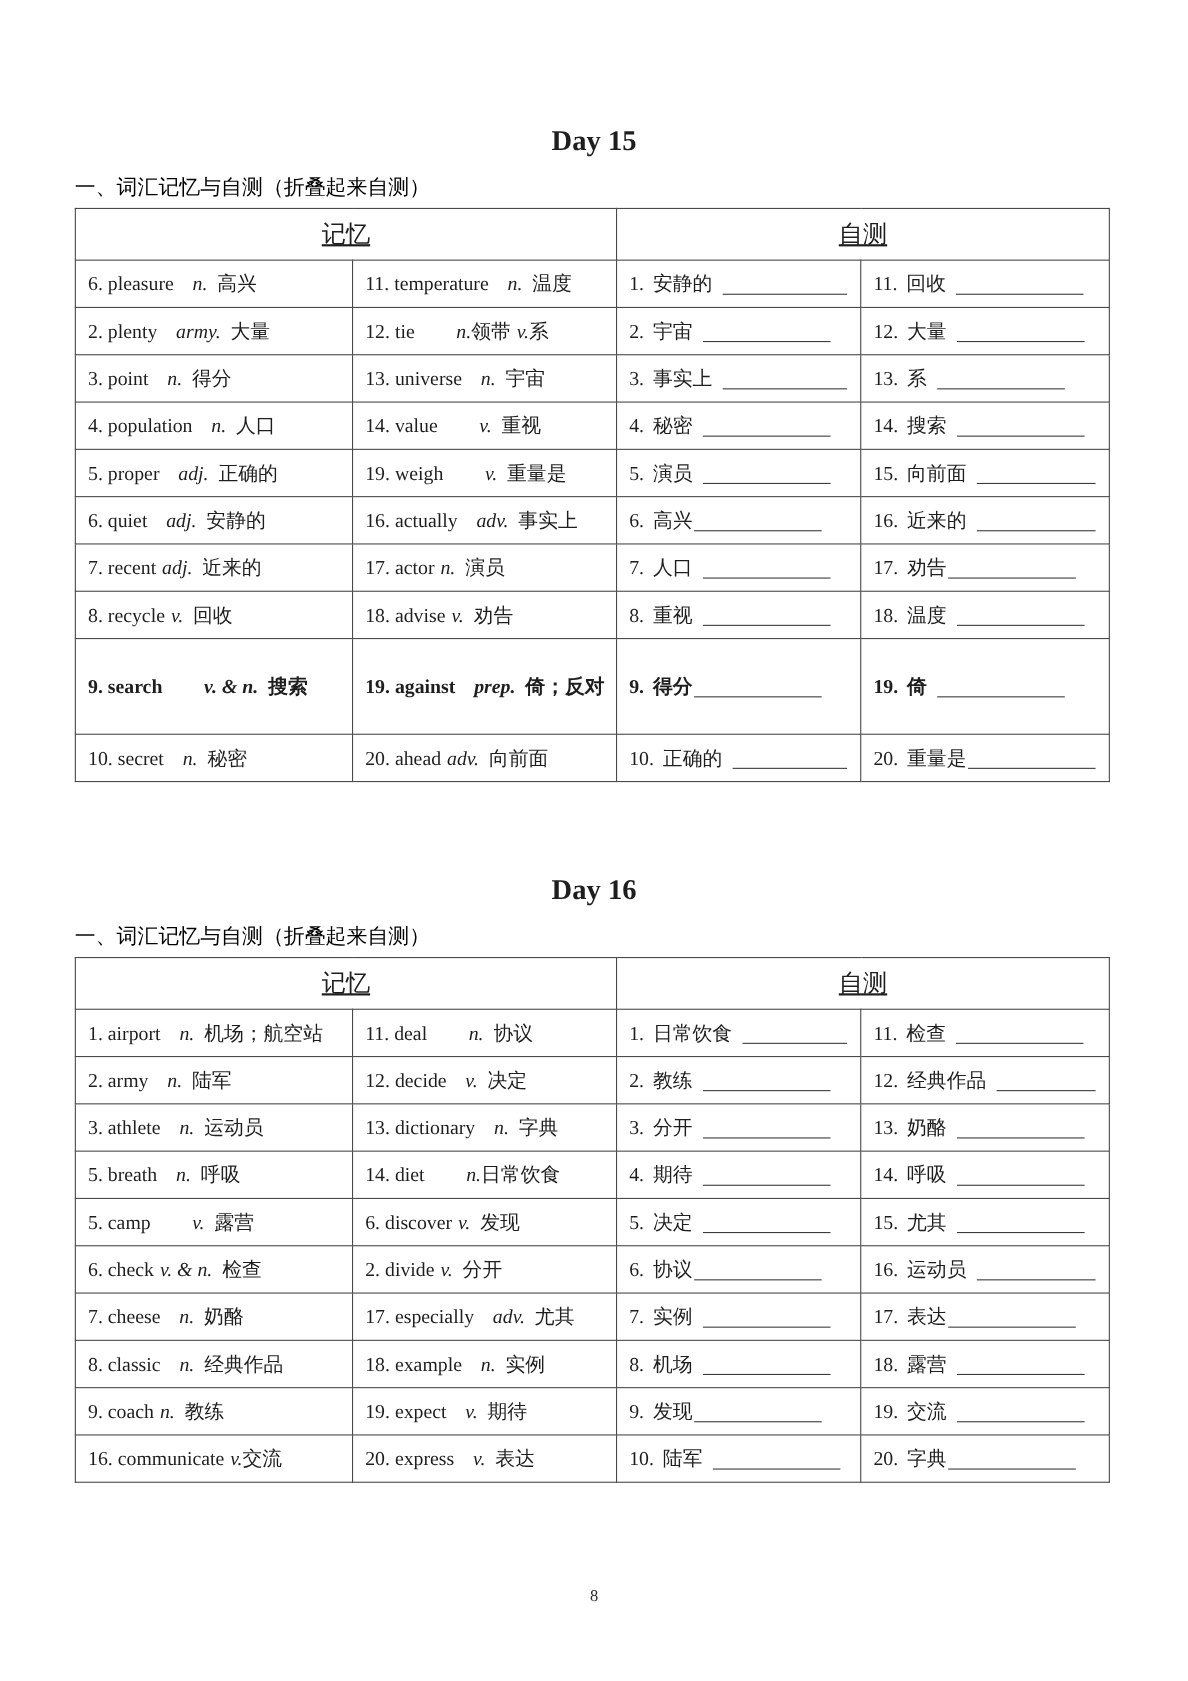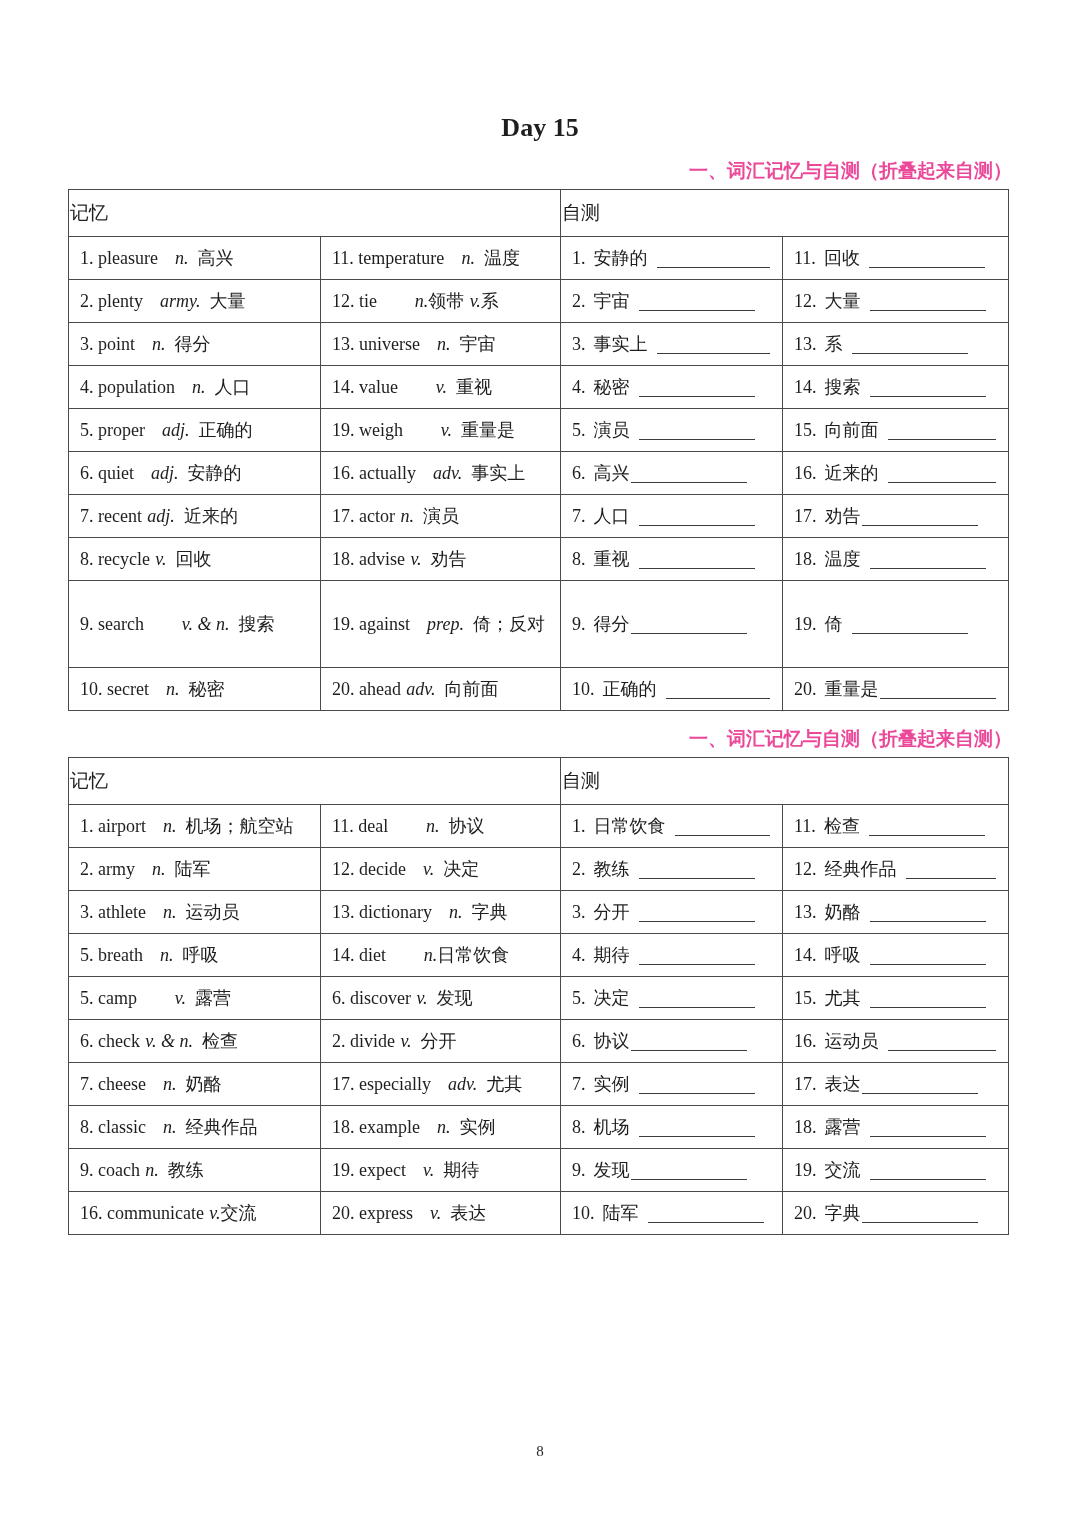--- a/index.html
+++ b/index.html
@@ -18,50 +18,50 @@
     text-align: center;
     font-size: 26px; font-weight: bold;
     line-height: 1.2;
     font-family: "Liberation Serif", "DejaVu Serif", serif;
   }
   .day-title.first { padding-top: 112px; }
   .day-title.second { padding-top: 82px; }
 
   .sec-heading {
     margin: 17px 0 7px 0;
-    font-size: 19px; font-weight: bold;
+    font-size: 19px; font-weight: normal;
     line-height: 1.15;
     font-family: "Liberation Sans", "DejaVu Sans", sans-serif;
-    color: #ec4899;
-    text-align: right;
+    color: #000000;
   }
 
   table.vocab {
     width: 940px;
     border-collapse: collapse;
     table-layout: fixed;
   }
   table.vocab th, table.vocab td {
     border: 1px solid #4a4a4a;
   }
   table.vocab th {
     height: 47px;
-    font-size: 19px;
+    font-size: 22px;
     font-weight: normal;
-    text-align: left;
+    text-align: center;
     vertical-align: middle;
+    text-decoration: underline;
   }
   table.vocab td {
     height: 43px;
     font-size: 18px;
     vertical-align: middle;
     padding: 2px 8px 2px 11px;
     line-height: 1.45;
   }
-  table.vocab tr.tall td { height: 87px; }
+  table.vocab tr.tall td { height: 87px; font-weight: bold; }
 
   .pos { font-style: italic; }
   .g-s { margin-left: 0.3em; }
   .g-w { margin-left: 0.95em; }
   .g-xl { margin-left: 2.1em; }
   .g-m { margin-left: 0.5em; }
 
   .test-inner { display: flex; align-items: baseline; width: 100%; }
   .t-num { margin-right: 0.45em; white-space: nowrap; }
   .t-label { white-space: nowrap; }
@@ -100,21 +100,21 @@
           <col style="width:226px">
       </colgroup>
       <thead>
         <tr>
           <th colspan="2">记忆</th>
           <th colspan="2">自测</th>
         </tr>
       </thead>
       <tbody>
           <tr>
-            <td><span>1. pleasure</span><span class="pos g-w">n.</span><span class="g-m">高兴</span></td>
+            <td><span>6. pleasure</span><span class="pos g-w">n.</span><span class="g-m">高兴</span></td>
             <td><span>11. temperature</span><span class="pos g-w">n.</span><span class="g-m">温度</span></td>
             <td>
               <div class="test-inner">
                 <span class="t-num">1.</span>
                 <span class="t-label">安静的</span>
                 <span class="blank"></span>
               </div>
             </td>
             <td>
               <div class="test-inner">
@@ -284,20 +284,21 @@
                 <span class="t-label">重量是</span>
                 <span class="blank nogap"></span>
               </div>
             </td>
           </tr>
         </tbody>
     </table>
   </section>
 
   <section>
+    <h1 class="day-title second">Day 16</h1>
     <h2 class="sec-heading">一、词汇记忆与自测（折叠起来自测）</h2>
     <table class="vocab">
       <colgroup>
         <col style="width:252px">
           <col style="width:240px">
           <col style="width:222px">
           <col style="width:226px">
       </colgroup>
       <thead>
         <tr>

